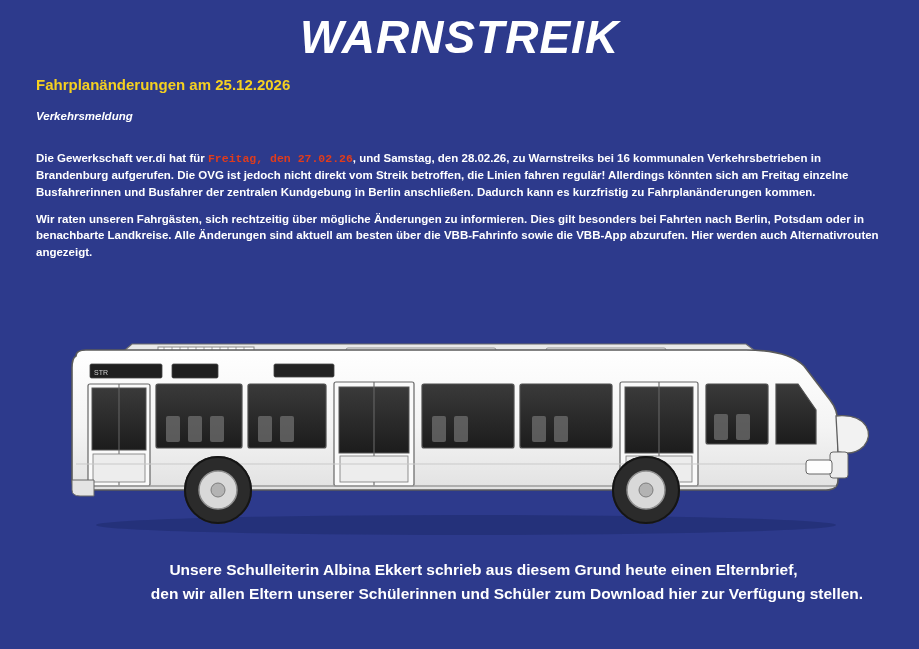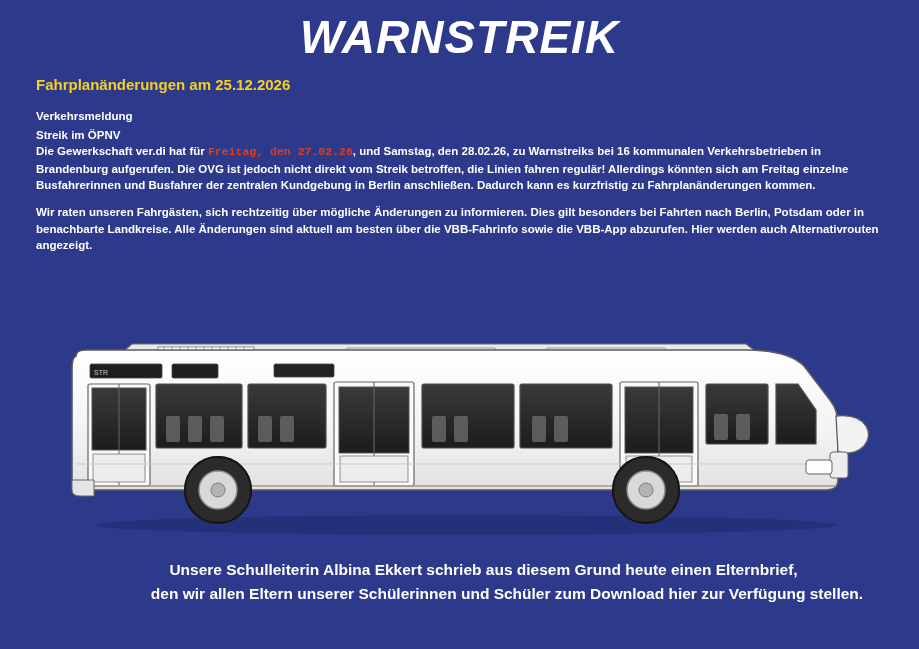--- a/index.html
+++ b/index.html
@@ -43,21 +43,22 @@
   .body-block {
     position: absolute;
     top: 110px;
     left: 36px;
     width: 848px;
     color: #ffffff;
   }
   .label-small {
     font-size: 11.5px;
     font-weight: bold;
-    margin-bottom: 5px;
+    margin-bottom: 28px;
+    font-style: italic;
   }
   .para {
     font-size: 11.5px;
     font-weight: bold;
     line-height: 1.42;
     margin-bottom: 11px;
   }
   .para.tight {
     margin-bottom: 0;
   }
@@ -107,21 +108,20 @@
 
 <div class="page">
 
   <div class="headline">WARNSTREIK</div>
 
   <div class="subhead">Fahrplanänderungen am 25.12.2026</div>
 
   <div class="body-block">
     <div class="label-small">Verkehrsmeldung</div>
 
-    <div class="para tight">Streik im ÖPNV</div>
     <div class="para"><span>Die Gewerkschaft ver.di hat für </span><span class="red">Freitag, den 27.02.26</span><span>, und Samstag, den 28.02.26, zu Warnstreiks bei 16 kommunalen Verkehrsbetrieben in Brandenburg aufgerufen. Die OVG ist jedoch nicht direkt vom Streik betroffen, die Linien fahren regulär! Allerdings könnten sich am Freitag einzelne Busfahrerinnen und Busfahrer der zentralen Kundgebung in Berlin anschließen. Dadurch kann es kurzfristig zu Fahrplanänderungen kommen.</span></div>
 
     <div class="para">Wir raten unseren Fahrgästen, sich rechtzeitig über mögliche Änderungen zu informieren. Dies gilt besonders bei Fahrten nach Berlin, Potsdam oder in benachbarte Landkreise. Alle Änderungen sind aktuell am besten über die VBB-Fahrinfo sowie die VBB-App abzurufen. Hier werden auch Alternativrouten angezeigt.</div>
   </div>
 
 
   <div class="bus-wrap">
     <svg viewBox="0 0 830 245" xmlns="http://www.w3.org/2000/svg" aria-hidden="true">
       <defs>
         <linearGradient id="bodyGrad" x1="0" y1="0" x2="0" y2="1">

